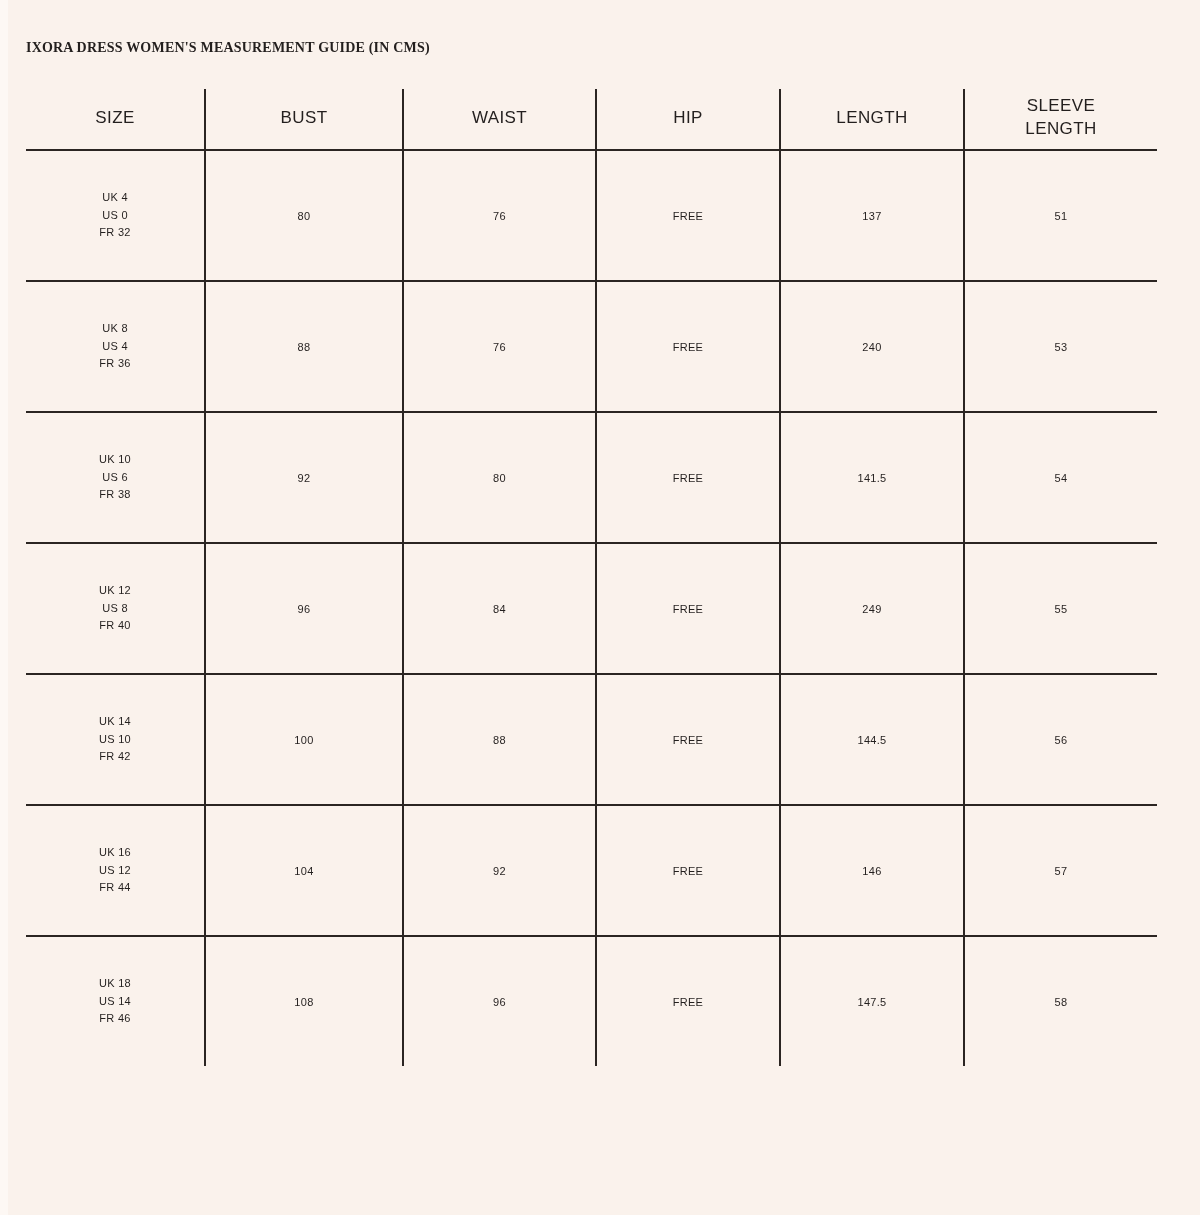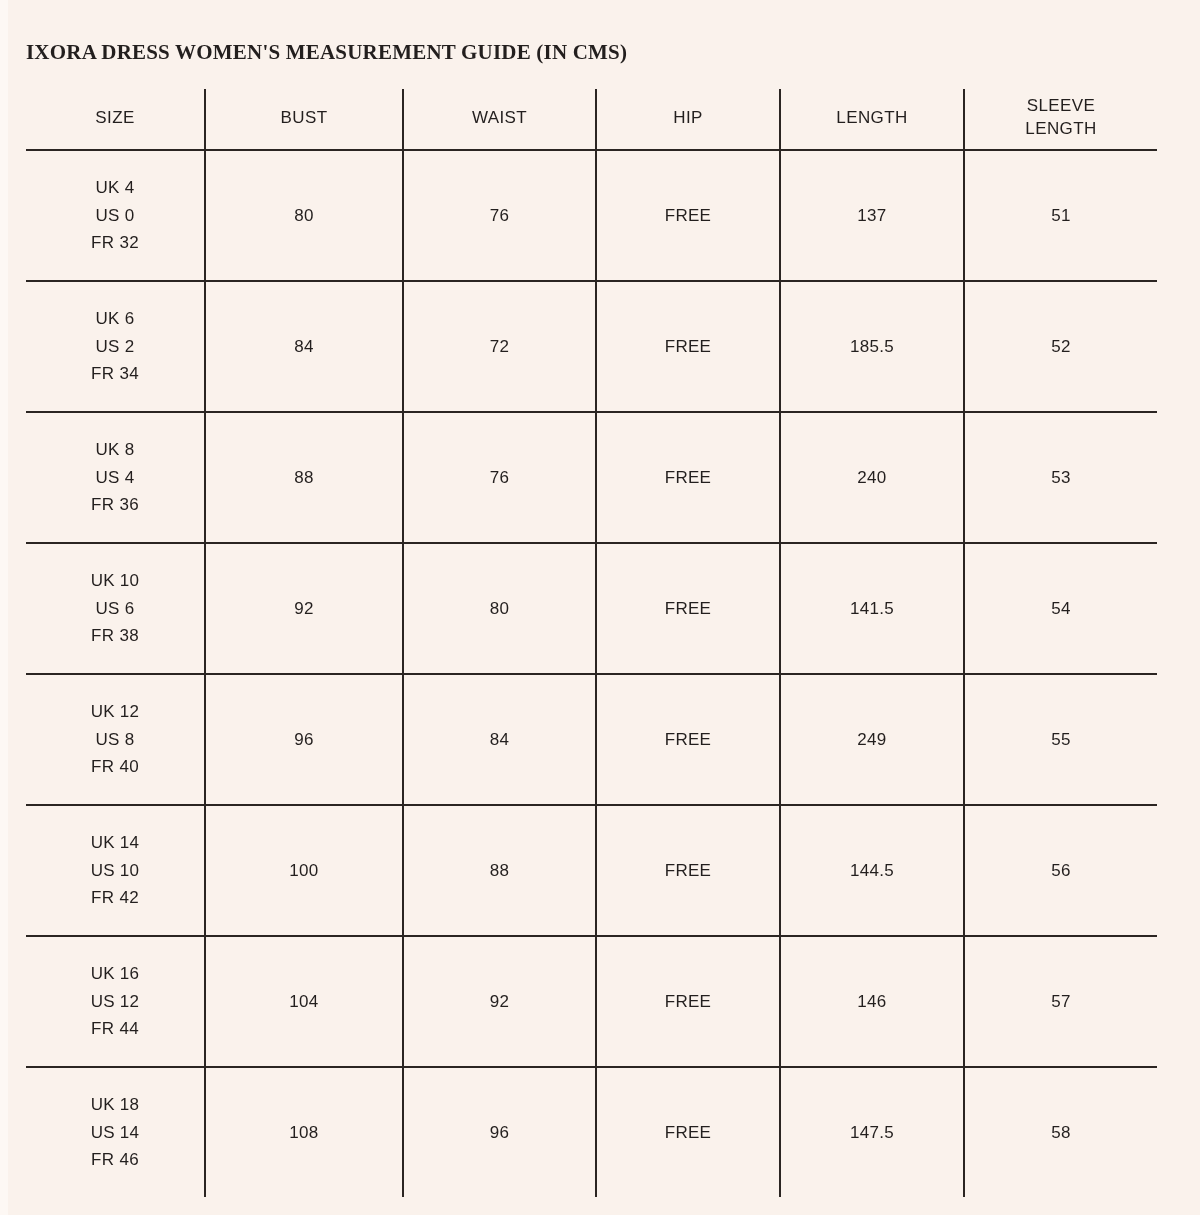--- a/index.html
+++ b/index.html
@@ -27,21 +27,21 @@
     position: absolute;
     left: 0; top: 0;
     width: 1200px;
     height: 1215px;
   }
   .title {
     position: absolute;
     left: 26px;
     top: 40px;
     font-family: "Liberation Serif", serif;
-    font-size: 21px;
+    font-size: 14px;
     font-weight: 700;
     letter-spacing: 0.2px;
     color: #231f1e;
     white-space: nowrap;
   }
 
   
   .chart {
     position: absolute;
     left: 26px;
@@ -79,21 +79,21 @@
     height: 58px;
     font-size: 17px;
     font-weight: 400;
     letter-spacing: 0.4px;
     line-height: 1.35;
     padding-bottom: 2px;
     border-bottom: 2px solid #2b2522;
   }
   table.size-table tbody td {
     height: 129px;
-    font-size: 17px;
+    font-size: 11px;
     font-weight: 400;
     letter-spacing: 0.3px;
     border-bottom: 2px solid #2b2522;
   }
   table.size-table tbody tr:last-child td {
     border-bottom: none;
   }
   .size-stack {
     display: block;
     line-height: 1.62;
@@ -154,32 +154,20 @@
 US 0
 FR 32</span>
             </td>
           <td>80</td>
           <td>76</td>
           <td>FREE</td>
           <td>137</td>
           <td>51</td>
         </tr>
 
-        <tr>
-          <td>
-              <span class="size-stack">UK 6
-US 2
-FR 34</span>
-            </td>
-          <td>84</td>
-          <td>72</td>
-          <td>FREE</td>
-          <td>185.5</td>
-          <td>52</td>
-        </tr>
 
         <tr>
           <td>
               <span class="size-stack">UK 8
 US 4
 FR 36</span>
             </td>
           <td>88</td>
           <td>76</td>
           <td>FREE</td>

